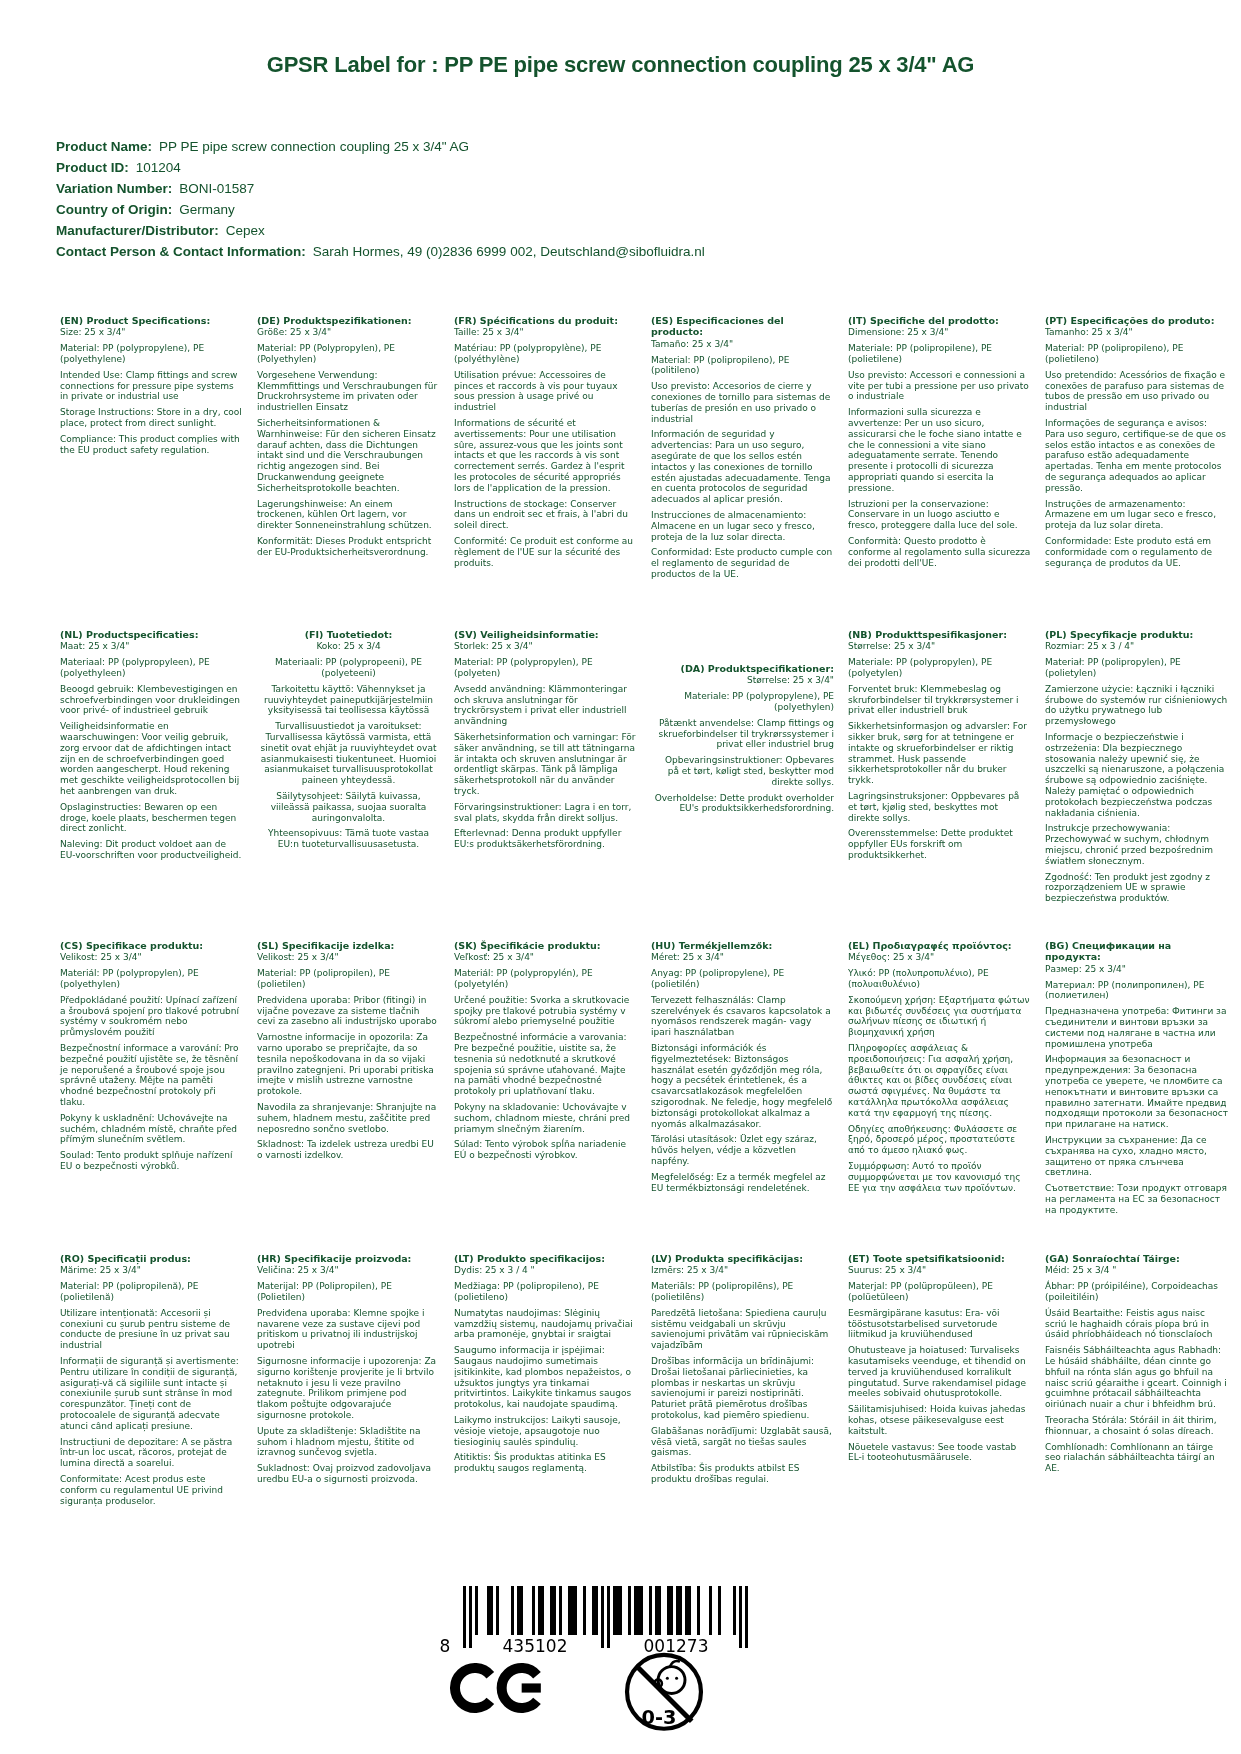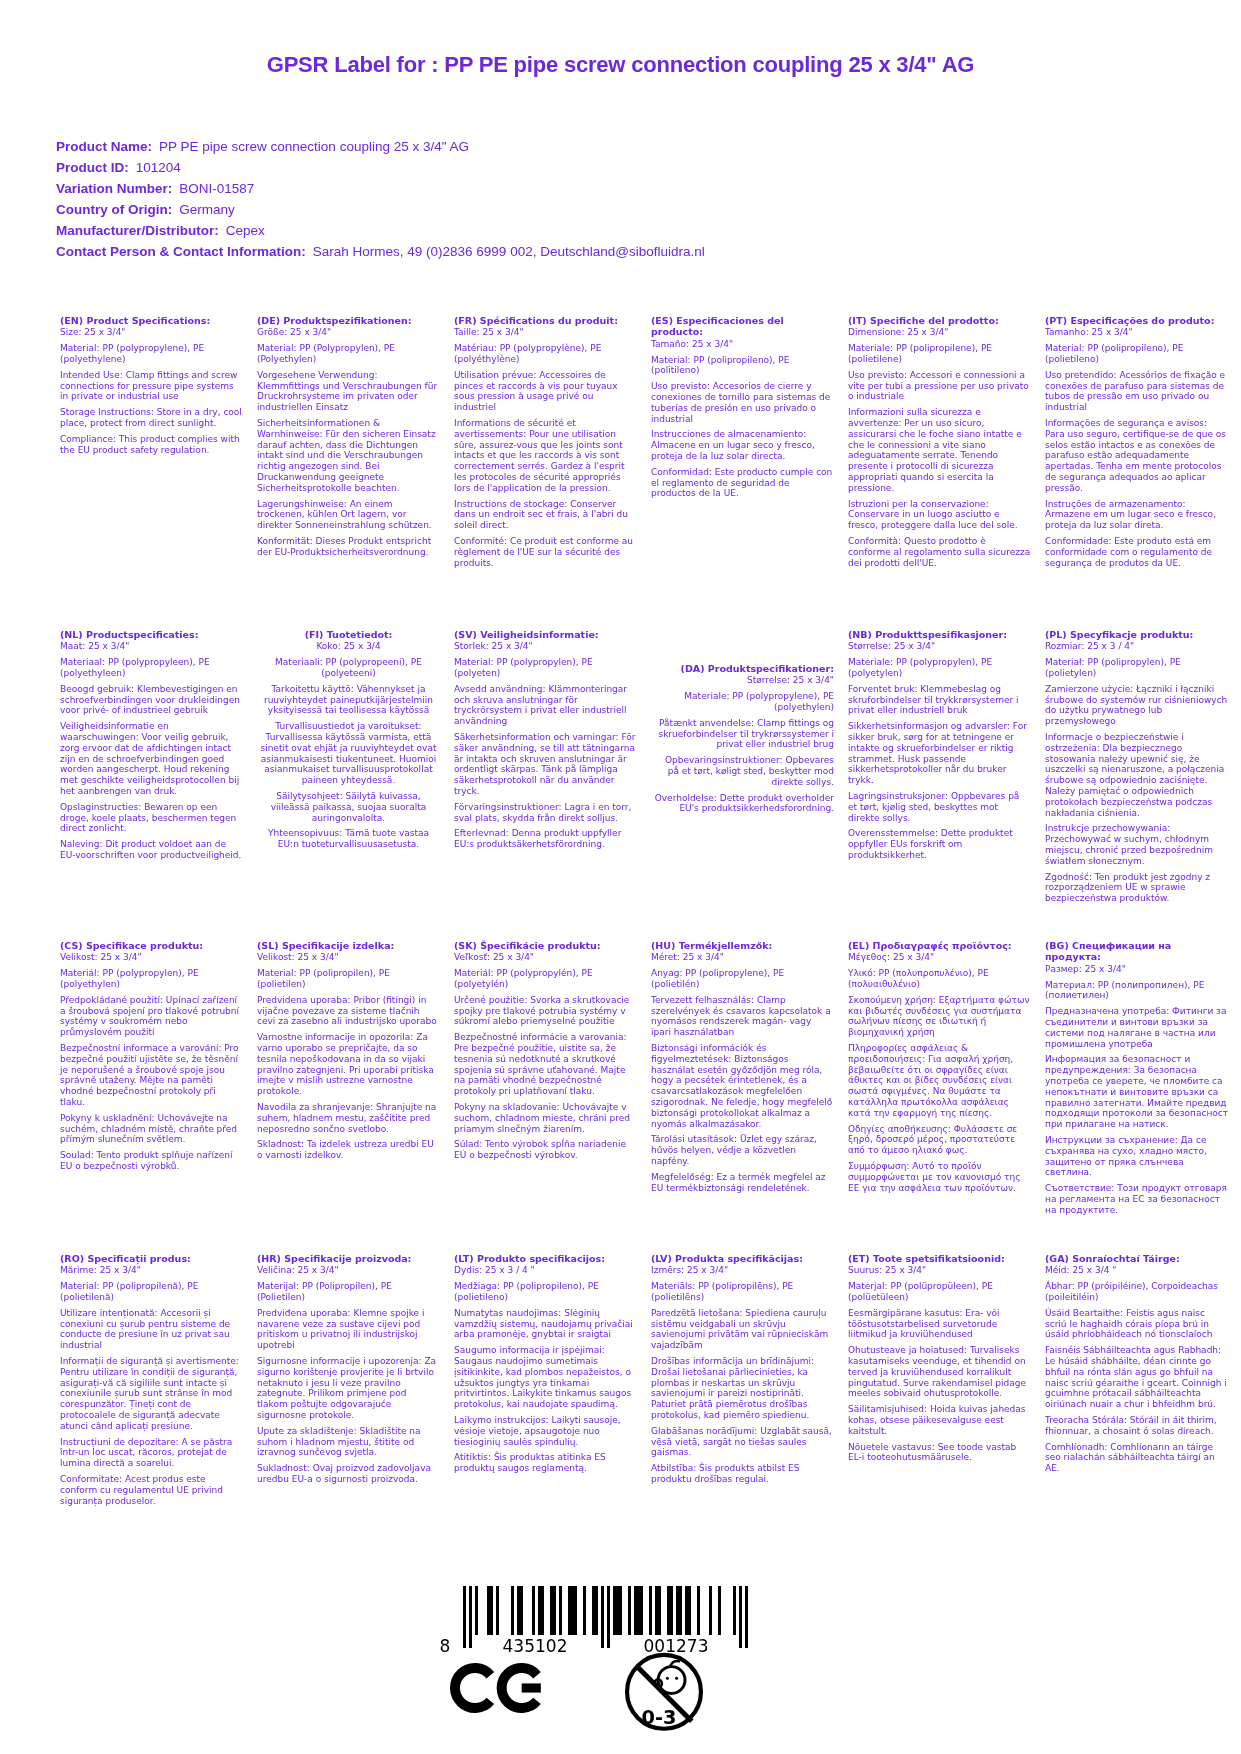--- a/index.html
+++ b/index.html
@@ -1,18 +1,18 @@
 <!DOCTYPE html>
 <html><head>
 <meta charset="utf-8">
 <style>
   html,body{margin:0;padding:0;background:#ffffff;}
   .page{
     position:relative;width:1241px;height:1754px;background:#ffffff;
-    color:#6d28d9;font-family:"DejaVu Sans",sans-serif;overflow:hidden;
+    color:#14532d;font-family:"DejaVu Sans",sans-serif;overflow:hidden;
   }
   .title{
     position:absolute;top:52px;left:0;width:100%;text-align:center;
     font-family:"Liberation Sans",sans-serif;font-weight:bold;font-size:22px;
     letter-spacing:-0.2px;
   }
   .product-info{
     position:absolute;left:56px;top:136px;
     font-family:"Liberation Sans",sans-serif;font-size:13.5px;line-height:21px;
   }
@@ -69,20 +69,21 @@
         <p>Utilisation prévue: Accessoires de pinces et raccords à vis pour tuyaux sous pression à usage privé ou industriel</p>
         <p>Informations de sécurité et avertissements: Pour une utilisation sûre, assurez-vous que les joints sont intacts et que les raccords à vis sont correctement serrés. Gardez à l'esprit les protocoles de sécurité appropriés lors de l'application de la pression.</p>
         <p>Instructions de stockage: Conserver dans un endroit sec et frais, à l'abri du soleil direct.</p>
         <p>Conformité: Ce produit est conforme au règlement de l'UE sur la sécurité des produits.</p>
       </div>
       <div class="lang-block" style="left: 651px; top: 315px;">
         <h3>(ES) Especificaciones del producto:</h3>
         <p>Tamaño: 25 x 3/4"</p>
         <p>Material: PP (polipropileno), PE (politileno)</p>
         <p>Uso previsto: Accesorios de cierre y conexiones de tornillo para sistemas de tuberías de presión en uso privado o industrial</p>
+        <p>Información de seguridad y advertencias: Para un uso seguro, asegúrate de que los sellos estén intactos y las conexiones de tornillo estén ajustadas adecuadamente. Tenga en cuenta protocolos de seguridad adecuados al aplicar presión.</p>
         <p>Instrucciones de almacenamiento: Almacene en un lugar seco y fresco, proteja de la luz solar directa.</p>
         <p>Conformidad: Este producto cumple con el reglamento de seguridad de productos de la UE.</p>
       </div>
       <div class="lang-block" style="left: 848px; top: 315px;">
         <h3>(IT) Specifiche del prodotto:</h3>
         <p>Dimensione: 25 x 3/4"</p>
         <p>Materiale: PP (polipropilene), PE (polietilene)</p>
         <p>Uso previsto: Accessori e connessioni a vite per tubi a pressione per uso privato o industriale</p>
         <p>Informazioni sulla sicurezza e avvertenze: Per un uso sicuro, assicurarsi che le foche siano intatte e che le connessioni a vite siano adeguatamente serrate. Tenendo presente i protocolli di sicurezza appropriati quando si esercita la pressione.</p>
         <p>Istruzioni per la conservazione: Conservare in un luogo asciutto e fresco, proteggere dalla luce del sole.</p>

